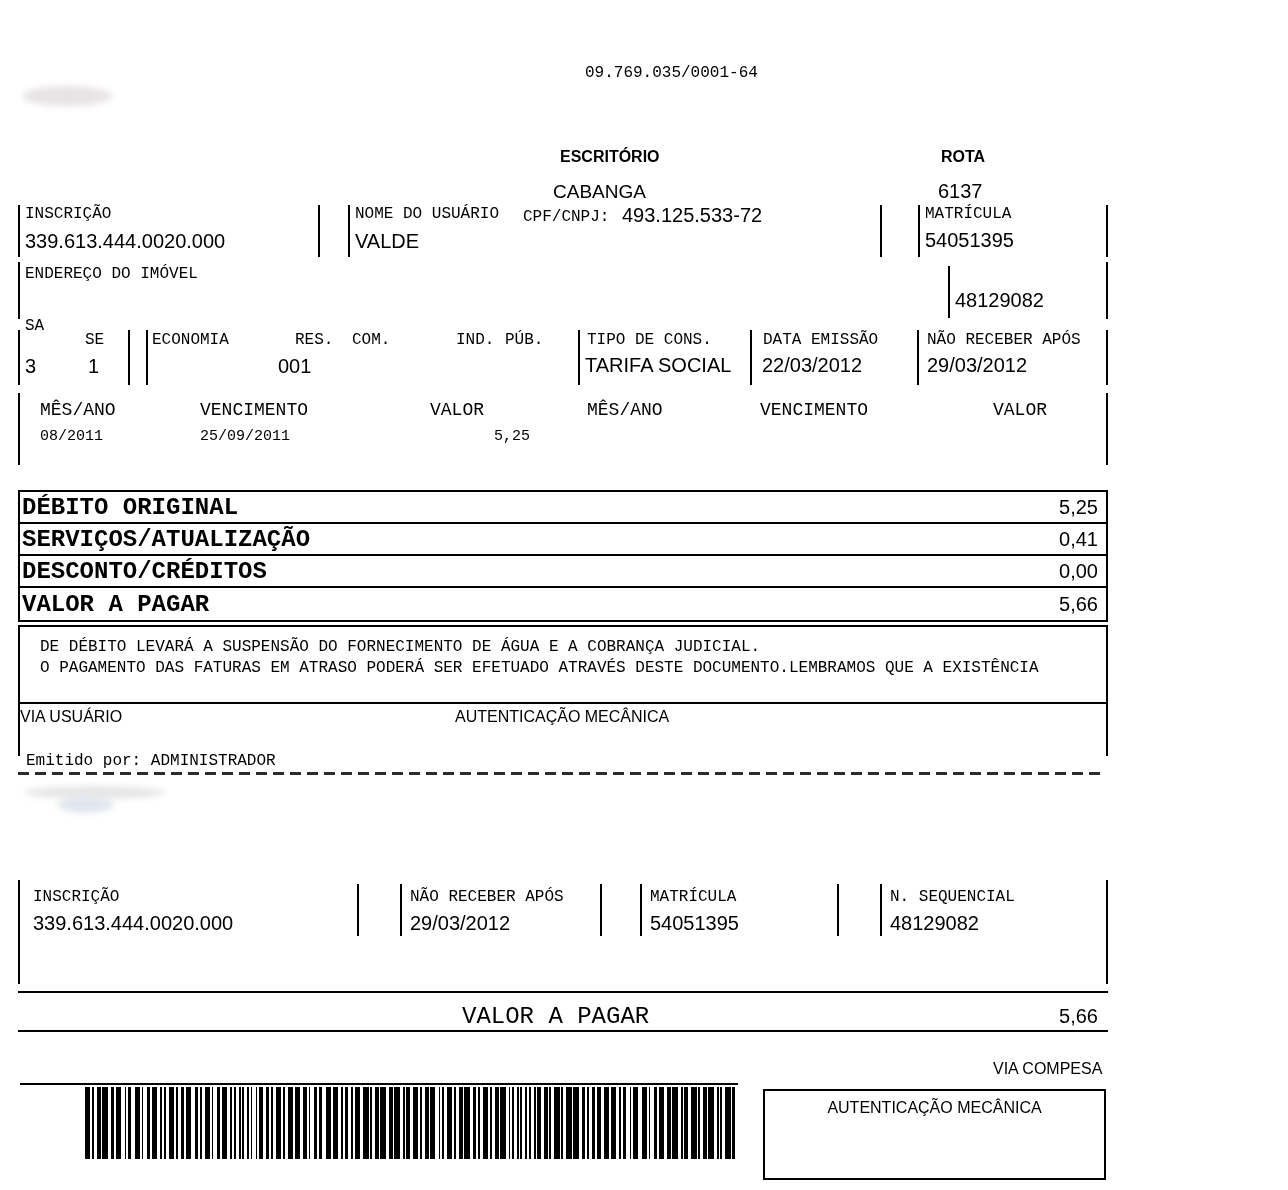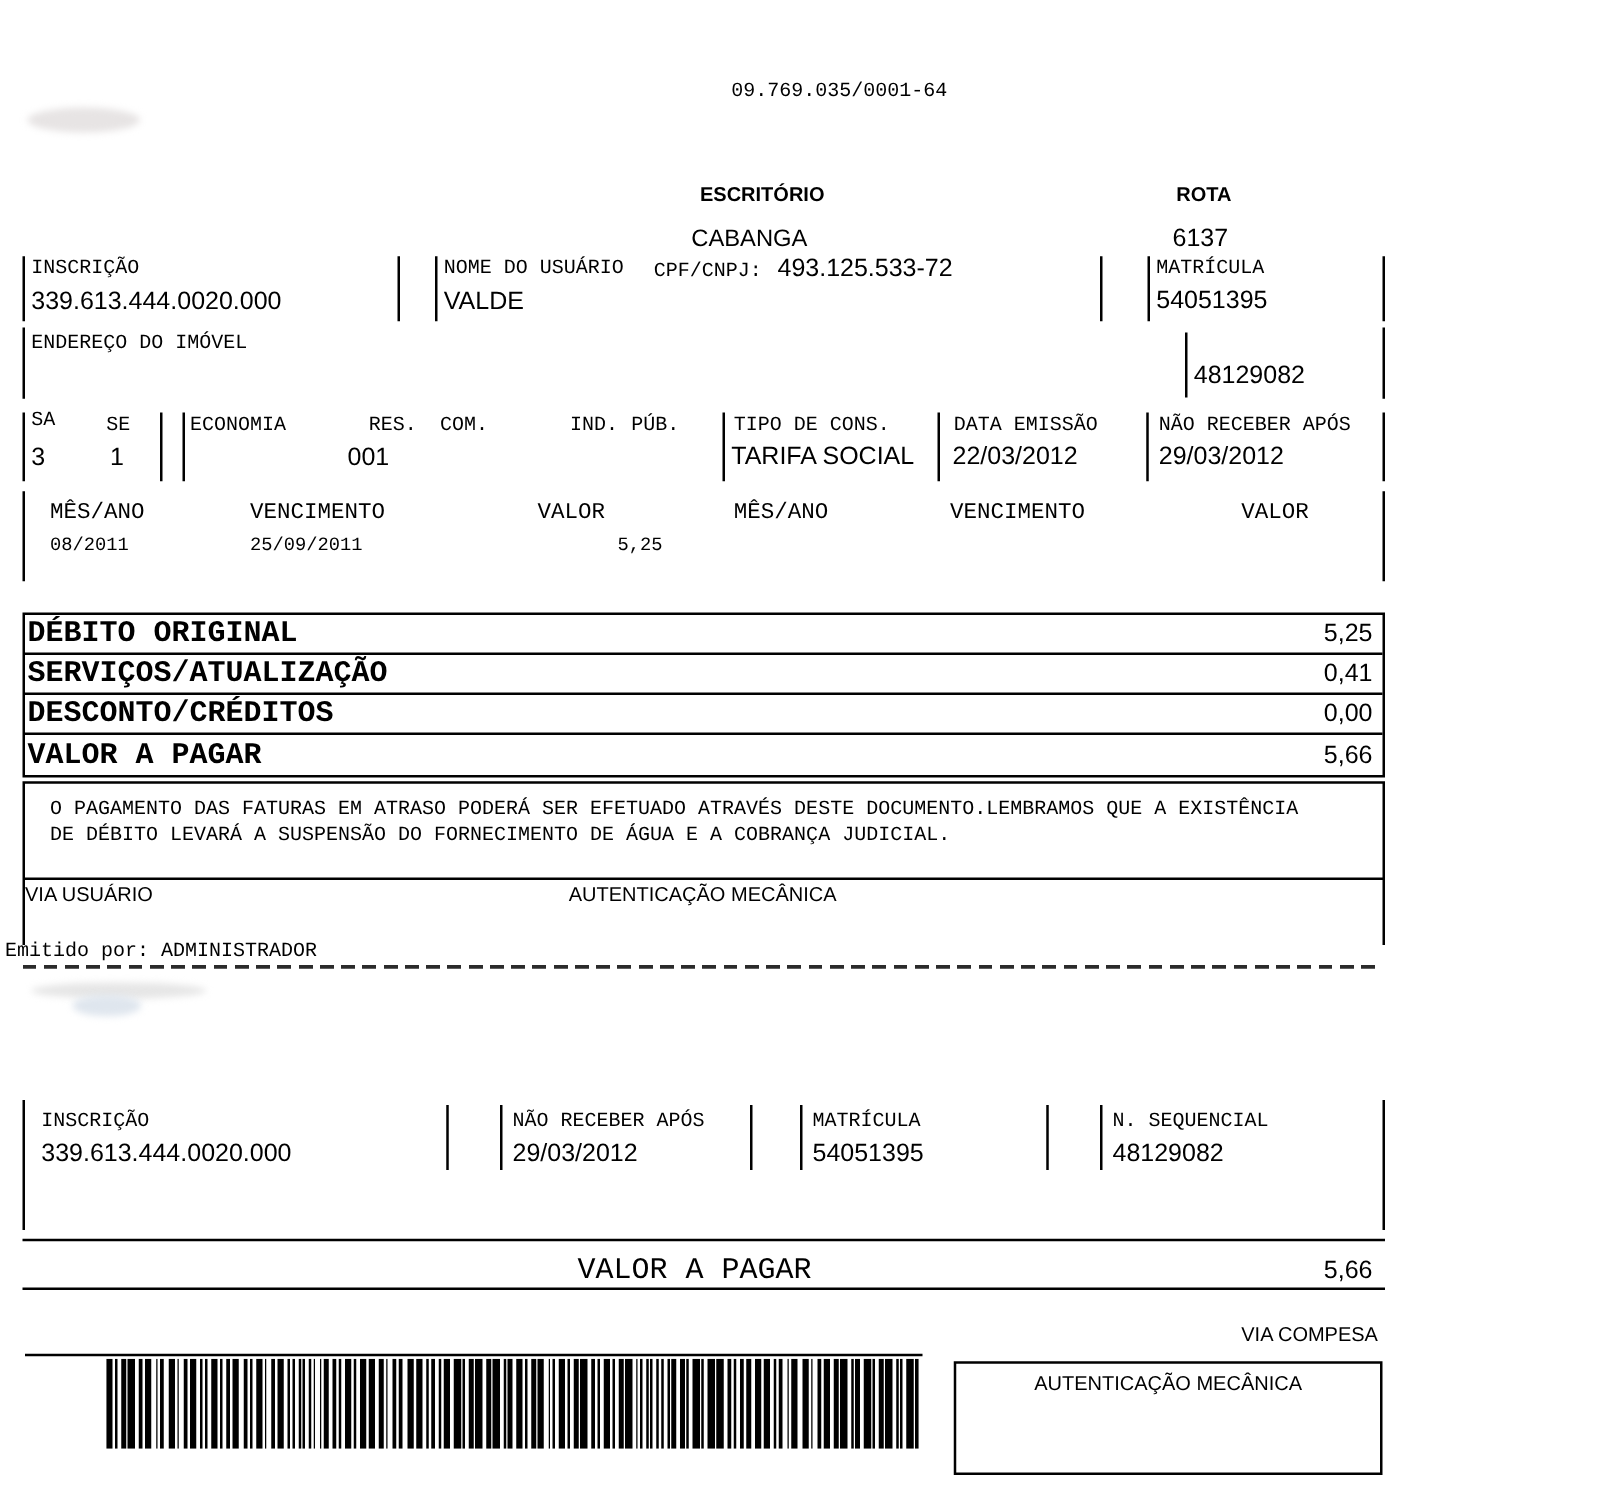--- a/index.html
+++ b/index.html
@@ -60,21 +60,21 @@
   <span class="abs sans val" style="left:925px;top:229px;">54051395</span>
   <div class="vbar" style="left:1106px;top:205px;height:52px;"></div>
 
   <div class="vbar" style="left:18px;top:262px;height:57px;"></div>
   <span class="abs mono lbl" style="left:25px;top:266px;">ENDEREÇO DO IMÓVEL</span>
   <div class="vbar" style="left:948px;top:266px;height:52px;"></div>
   <span class="abs sans val" style="left:955px;top:289px;">48129082</span>
   <div class="vbar" style="left:1106px;top:262px;height:57px;"></div>
 
   <div class="vbar" style="left:18px;top:330px;height:55px;"></div>
-  <span class="abs mono lbl" style="left:25px;top:328px;">SA</span>
+  <span class="abs mono lbl" style="left:25px;top:318px;">SA</span>
   <span class="abs mono lbl" style="left:85px;top:332px;">SE</span>
   <span class="abs sans val" style="left:25px;top:355px;">3</span>
   <span class="abs sans val" style="left:88px;top:355px;">1</span>
   <div class="vbar" style="left:128px;top:330px;height:55px;"></div>
   <div class="vbar" style="left:146px;top:330px;height:55px;"></div>
   <span class="abs mono lbl" style="left:152px;top:332px;">ECONOMIA</span>
   <span class="abs mono lbl" style="left:295px;top:332px;">RES.</span>
   <span class="abs mono lbl" style="left:352px;top:332px;">COM.</span>
   <span class="abs mono lbl" style="left:456px;top:332px;">IND.</span>
   <span class="abs mono lbl" style="left:505px;top:332px;">PÚB.</span>
@@ -115,29 +115,29 @@
       <span class="resumo-label">DESCONTO/CRÉDITOS</span>
       <span class="resumo-value">0,00</span>
     </div>
     <div class="resumo-row">
       <span class="resumo-label">VALOR A PAGAR</span>
       <span class="resumo-value">5,66</span>
     </div>
   </div>
 
   <div class="aviso mono">
+    <div>DE DÉBITO LEVARÁ A SUSPENSÃO DO FORNECIMENTO DE ÁGUA E A COBRANÇA JUDICIAL.</div>
     <div>O PAGAMENTO DAS FATURAS EM ATRASO PODERÁ SER EFETUADO ATRAVÉS DESTE DOCUMENTO.LEMBRAMOS QUE A EXISTÊNCIA</div>
-    <div>DE DÉBITO LEVARÁ A SUSPENSÃO DO FORNECIMENTO DE ÁGUA E A COBRANÇA JUDICIAL.</div>
   </div>
 
   <div class="vbar" style="left:18px;top:704px;height:52px;"></div>
   <span class="abs sans" style="left:20px;top:708px;font-size:16px;">VIA USUÁRIO</span>
   <span class="abs sans" style="left:455px;top:708px;font-size:16px;">AUTENTICAÇÃO MECÂNICA</span>
   <div class="vbar" style="left:1106px;top:704px;height:52px;"></div>
-  <span class="abs mono" style="left:4px;top:752px;font-size:16px;">Emitido por: ADMINISTRADOR</span>
+  <span class="abs mono" style="left:26px;top:752px;font-size:16px;">Emitido por: ADMINISTRADOR</span>
 
   <div class="dashes"></div>
 
   <div class="vbar" style="left:18px;top:880px;height:104px;"></div>
   <span class="abs mono lbl" style="left:33px;top:889px;">INSCRIÇÃO</span>
   <span class="abs sans val" style="left:33px;top:912px;">339.613.444.0020.000</span>
   <div class="vbar" style="left:357px;top:884px;height:52px;"></div>
   <div class="vbar" style="left:400px;top:884px;height:52px;"></div>
   <span class="abs mono lbl" style="left:410px;top:889px;">NÃO RECEBER APÓS</span>
   <span class="abs sans val" style="left:410px;top:912px;">29/03/2012</span>

